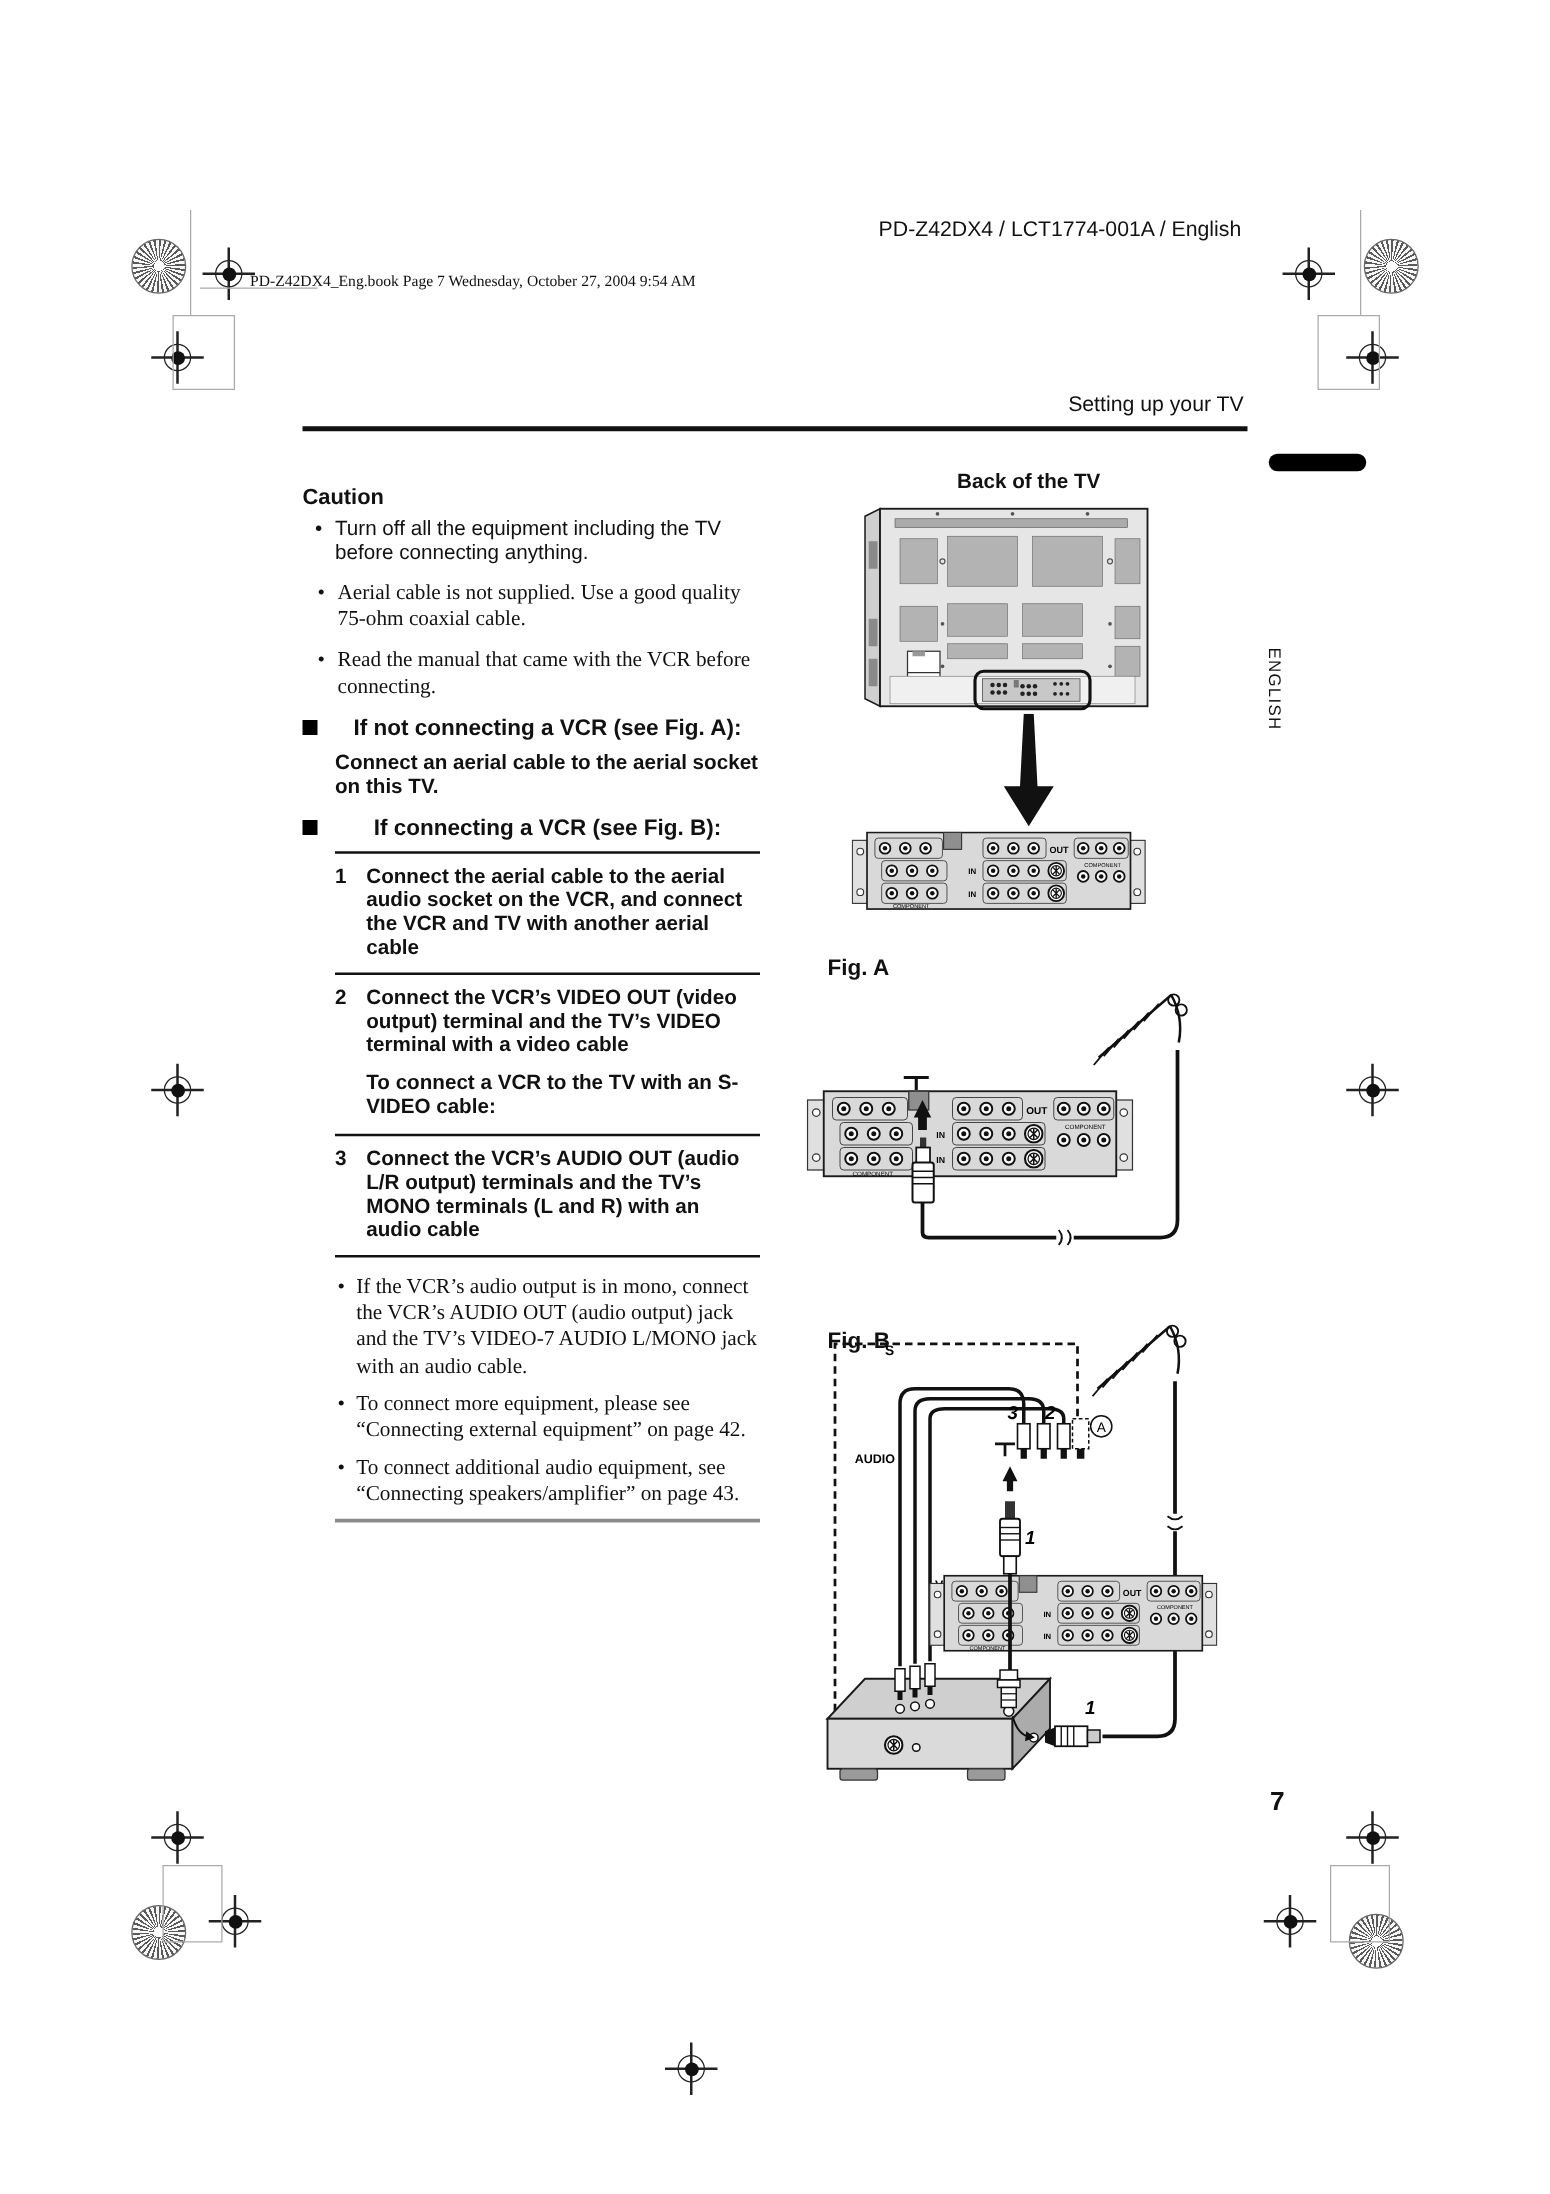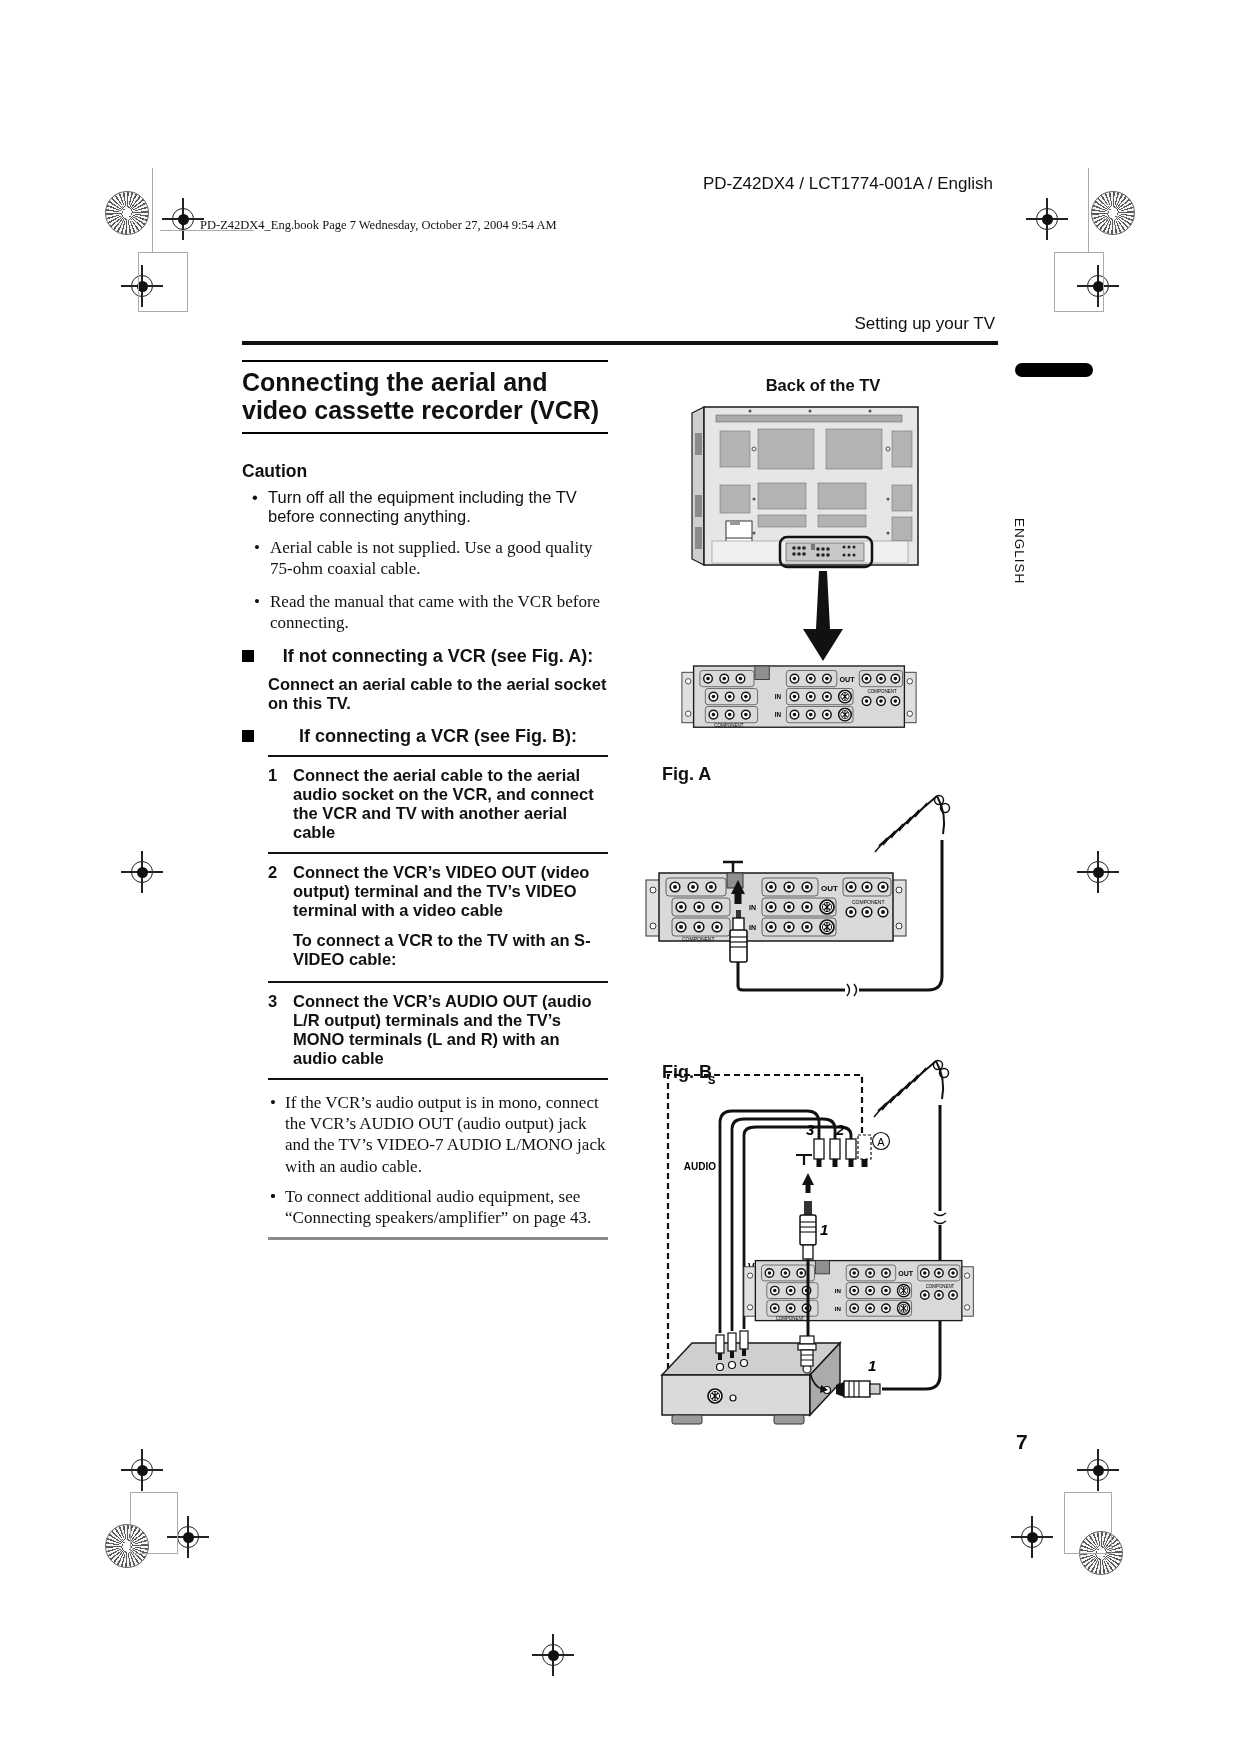--- a/index.html
+++ b/index.html
@@ -211,23 +211,20 @@
 
   <div class="doc-id">PD-Z42DX4 / LCT1774-001A / English</div>
   <div class="print-info">PD-Z42DX4_Eng.book  Page 7  Wednesday, October 27, 2004  9:54 AM</div>
   <div class="section-title">Setting up your TV</div>
   <div class="rule-thick"></div>
   <div class="pill"></div>
   <div class="english-tab">ENGLISH</div>
   <div class="page-number">7</div>
 
   <div class="left-col">
-    <div class="title-block">
-      <h1>Connecting the aerial and video cassette recorder (VCR)</h1>
-    </div>
     <h2 class="caution-h">Caution</h2>
     <div class="b-sans">
       <span class="bdot">•</span>
       <span>Turn off all the equipment including the TV before connecting anything.</span>
     </div>
     <div class="b-serif">
       <span class="bdot">•</span>
       <span>Aerial cable is not supplied. Use a good quality 75-ohm coaxial cable.</span>
     </div>
     <div class="b-serif">
@@ -260,20 +257,21 @@
         <p class="stext">Connect the VCR’s AUDIO OUT (audio L/R output) terminals and the TV’s MONO terminals (L and R) with an audio cable</p>
       </div>
     </div>
     <div class="notes">
       <div class="note">
         <span class="bdot">•</span>
         <span>If the VCR’s audio output is in mono, connect the VCR’s AUDIO OUT (audio output) jack and the TV’s VIDEO-7 AUDIO L/MONO jack with an audio cable.</span>
       </div>
       <div class="note">
         <span class="bdot">•</span>
+        <span>To connect more equipment, please see “Connecting external equipment” on page 42.</span>
       </div>
       <div class="note">
         <span class="bdot">•</span>
         <span>To connect additional audio equipment, see “Connecting speakers/amplifier” on page 43.</span>
       </div>
     </div>
     <div class="gray-rule"></div>
   </div>
 
   <div class="back-label">Back of the TV</div>

